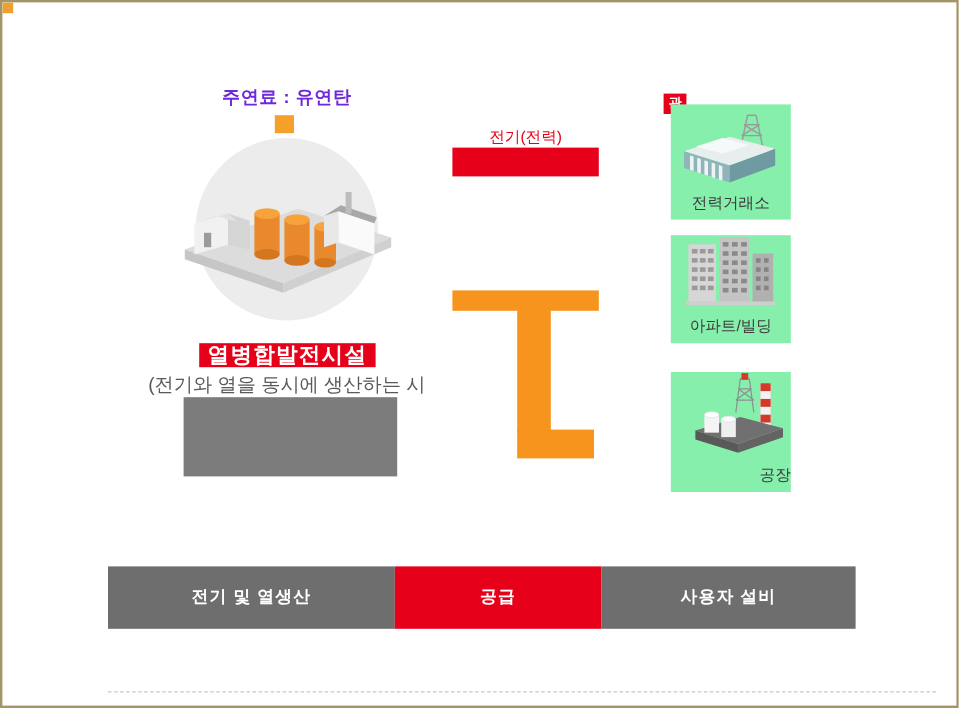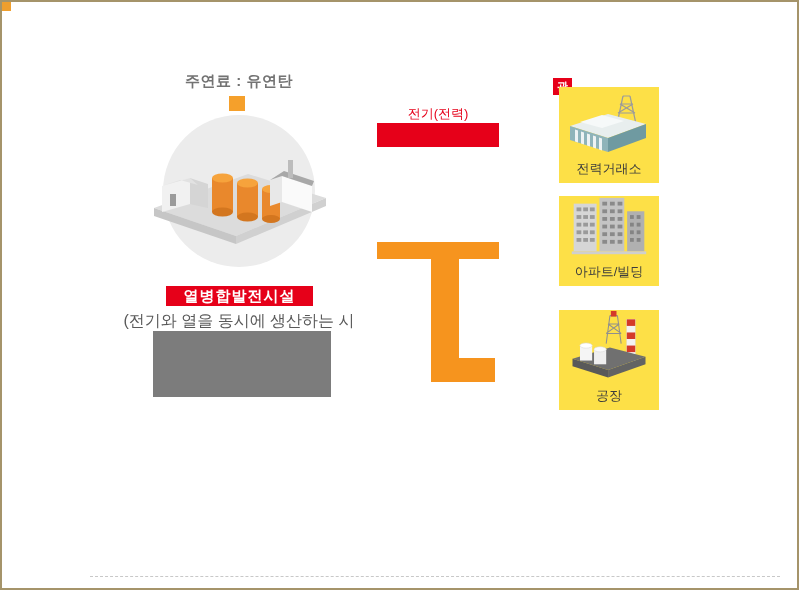--- a/index.html
+++ b/index.html
@@ -4,51 +4,51 @@
 <style>
   * { margin:0; padding:0; box-sizing:border-box; }
   html,body { background:#ffffff; font-family:"Liberation Sans", sans-serif; }
   .page { position:relative; width:799px; height:590px; background:#ffffff;
           border:2px solid #a5946a; overflow:hidden; }
 
   .corner-accent { position:absolute; left:0; top:0; width:9px; height:9px; background:#ef9f2e; }
 
   
   .fuel-title { position:absolute; left:147px; top:70px; width:180px; text-align:center;
-                font-size:15px; font-weight:bold; color:#737373; letter-spacing:.5px; }
+                font-size:15px; font-weight:bold; color:#6d28d9; letter-spacing:.5px; }
   .fuel-marker { position:absolute; left:227px; top:94px; width:16px; height:15px; background:#f5a02b; }
   .plant-circle { position:absolute; left:161px; top:113px; width:152px; height:152px;
                   border-radius:50%; background:#ececec; }
   .plant-art { position:absolute; left:148px; top:140px; width:180px; height:115px; }
   .plant-banner { position:absolute; left:164px; top:284px; width:147px; height:20px;
-                  background:#e60019; color:#ffffff; font-size:15px; font-weight:bold;
+                  background:#e60019; color:#ffffff; font-size:18px; font-weight:bold;
                   text-align:center; line-height:20px; letter-spacing:1px;font-family:Liberation Serif, serif; }
   .plant-desc { position:absolute; left:112px; top:309px; width:250px; text-align:center;
                 font-size:16px; color:#595959; }
   .plant-detail { position:absolute; left:151px; top:329px; width:178px; height:66px; background:#7c7c7c; }
 
   
   .flow-label { position:absolute; width:122px; text-align:center; font-size:13px; font-weight:normal; }
   .flow-label.elec { left:375px; top:103px; color:#e60019; }
   .flow-label.heat { left:375px; top:223px; color:#f6941e; }
   .elec-bar   { position:absolute; left:375px; top:121px; width:122px; height:24px; background:#e60019; }
   .heat-top   { position:absolute; left:375px; top:240px; width:122px; height:17px; background:#f6941e; }
   .heat-vert  { position:absolute; left:429px; top:255px; width:28px;  height:103px; background:#f6941e; }
   .heat-bottom{ position:absolute; left:429px; top:356px; width:64px;  height:24px; background:#f6941e; }
 
   
   .dest-badge { position:absolute; left:551px; top:76px; min-width:19px; height:17px; padding:0 3px;
                 background:#e60019; color:#fff; font-size:11px; font-weight:bold;
                 line-height:17px; text-align:center; }
-  .dest-box { position:absolute; left:557px; width:100px; background:#fde047;
+  .dest-box { position:absolute; left:557px; width:100px; background:#86efac;
               display:flex; flex-direction:column; align-items:center; justify-content:flex-end;
               padding-bottom:5px; }
   .dest1 { top:85px;  height:96px; }
   .dest2 { top:194px; height:90px;justify-content:space-between; }
-  .dest3 { top:308px; height:100px; }
+  .dest3 { top:308px; height:100px;align-items:flex-end; }
   .dest-icon { display:block; margin-bottom:4px; }
   .dest-label { font-size:13px; color:#3c3c3c; }
 
   
   .bottom-bar { position:absolute; left:88px; top:470px; width:623px; height:52px; display:flex; }
   .seg { display:flex; align-items:center; justify-content:center; color:#ffffff;
          font-size:14px; font-weight:bold; letter-spacing:1px; }
   .seg1 { width:239px; background:#6e6e6e; }
   .seg2 { width:172px; background:#e60019; }
   .seg3 { width:212px; background:#6e6e6e; }
@@ -193,16 +193,21 @@
       <polygon points="4,52 42,64 42,72 4,60" fill="#595959"></polygon>
       <polygon points="42,64 82,50 82,58 42,72" fill="#636363"></polygon>
       <rect x="12" y="38" width="13" height="16" fill="#f5f5f5"></rect>
       <ellipse cx="18.5" cy="38" rx="6.5" ry="2.8" fill="#ffffff" stroke="#d8d8d8" stroke-width="0.6"></ellipse>
       <rect x="27" y="42" width="13" height="16" fill="#efefef"></rect>
       <ellipse cx="33.5" cy="42" rx="6.5" ry="2.8" fill="#fbfbfb" stroke="#d8d8d8" stroke-width="0.6"></ellipse>
     </svg>
     <div class="dest-label">공장</div>
   </div>
 
+  <div class="bottom-bar">
+    <div class="seg seg1">전기 및 열생산</div>
+    <div class="seg seg2">공급</div>
+    <div class="seg seg3">사용자 설비</div>
+  </div>
 
   <div class="dashed-line"></div>
 
 </div>
 
 </body></html>

